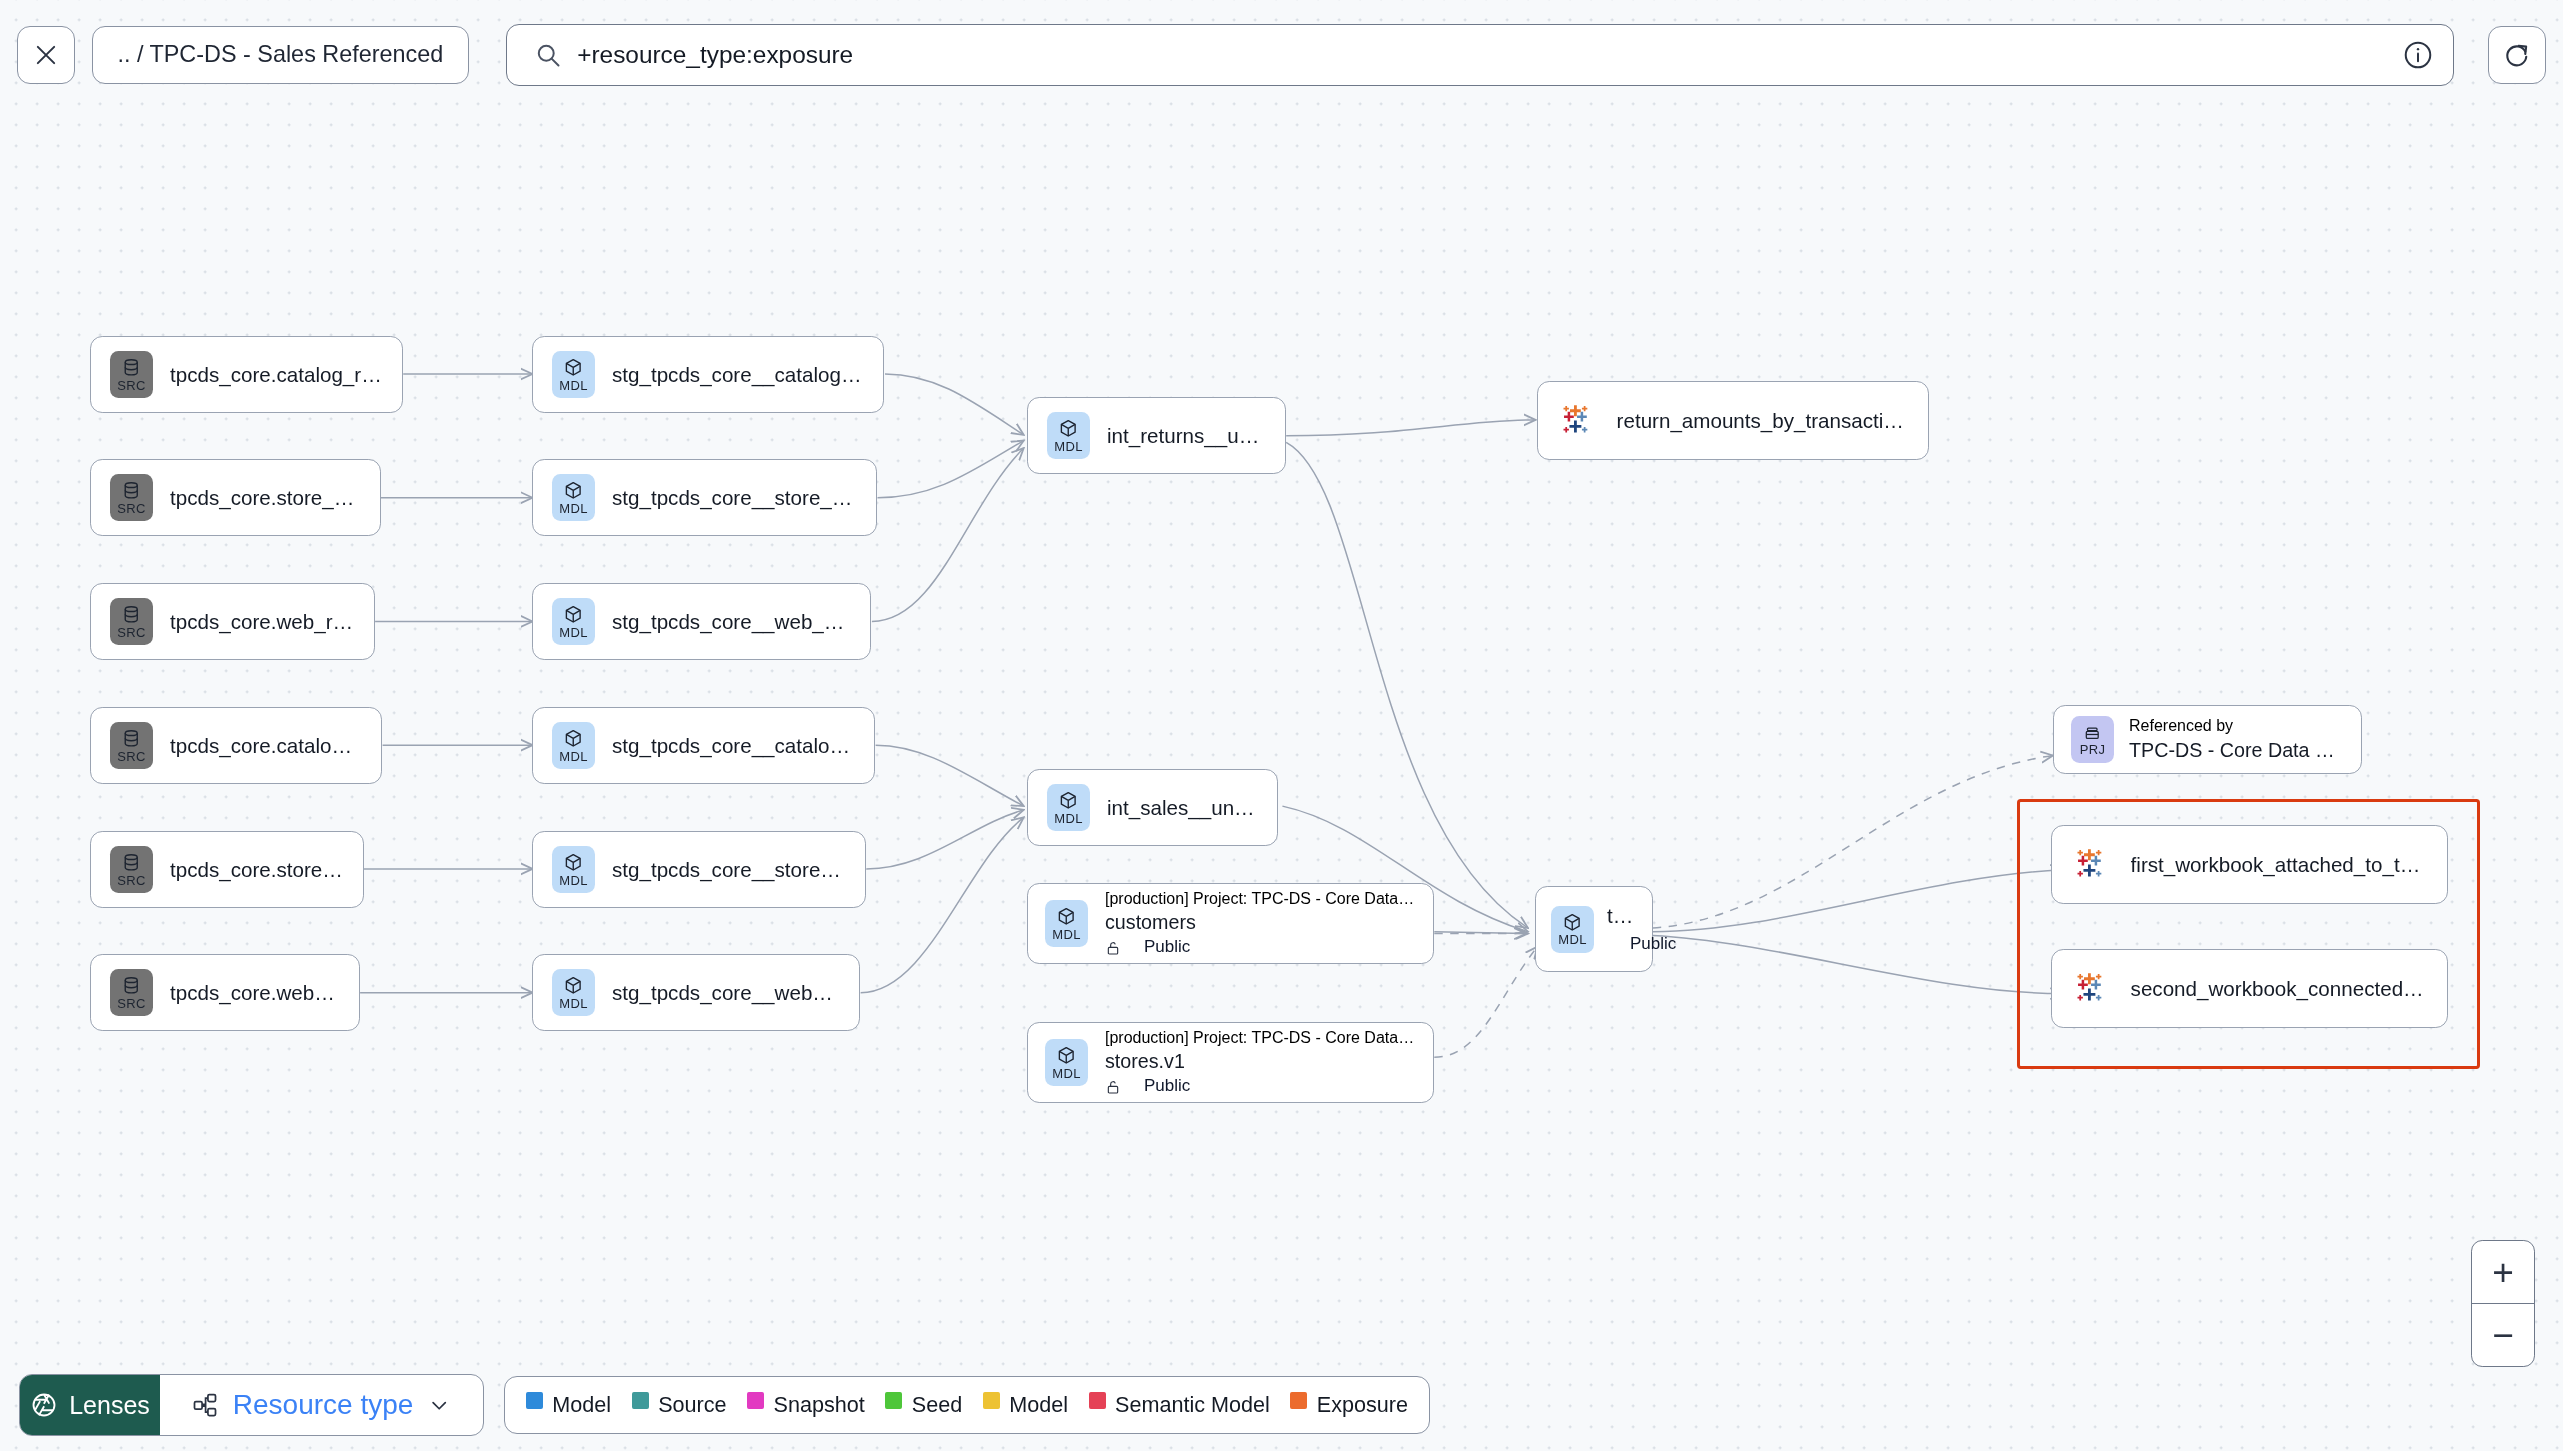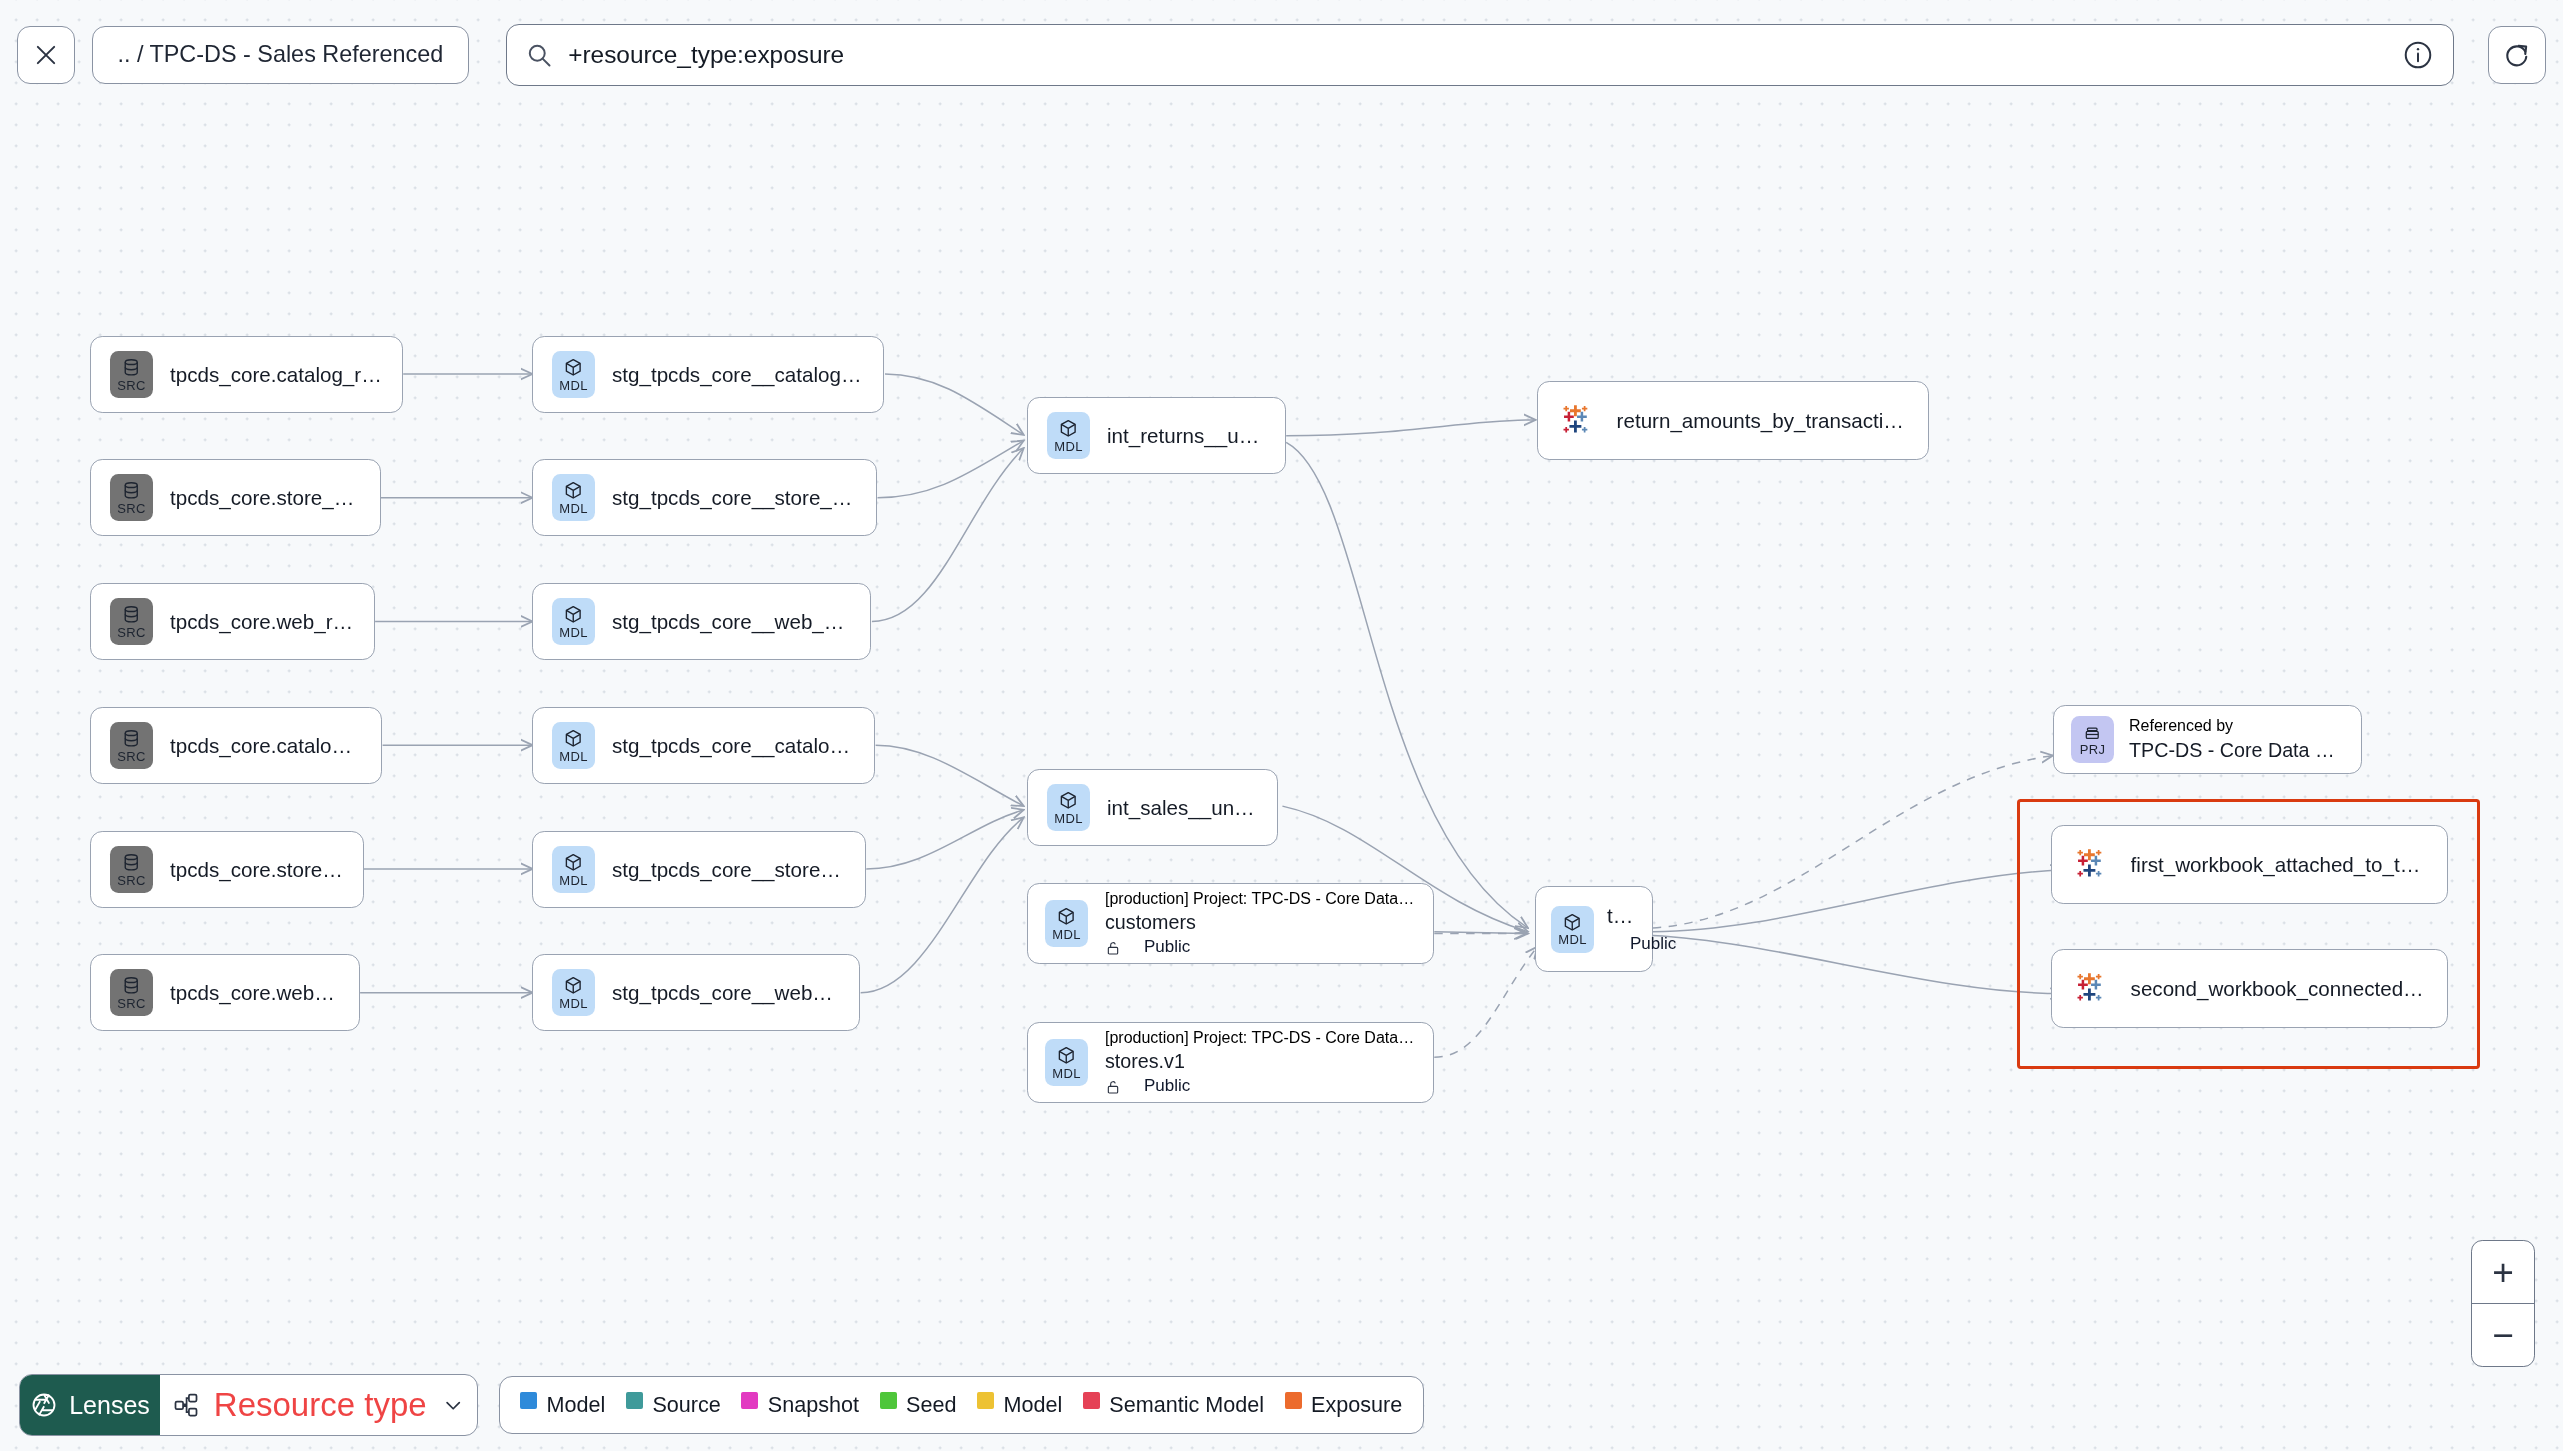--- a/index.html
+++ b/index.html
@@ -30,21 +30,21 @@
     cursor: pointer;
   }
   .close-btn { width: 58px; height: 58px; }
   .breadcrumb {
     height: 58px; padding: 0 24.4px; font-size: 23.4px; color: #1f2633;
     white-space: nowrap;
   }
   .searchwrap {
     flex: 1; height: 62px; background: #fff;
     border: 1.5px solid #6e7889; border-radius: 13px;
-    display: flex; align-items: center; padding: 0 18px; gap: 15px;
+    display: flex; align-items: center; padding: 0 27px; gap: 15px;
     margin-left: 20.6px; margin-right: 17px;
     position: relative;
   }
   .search-input {
     flex: 1; border: 0; outline: 0; background: transparent;
     font-family: "Liberation Sans", sans-serif;
     font-size: 24.4px; color: #141a24;
   }
   .info-btn {
     position: absolute; right: 19px; top: 50%; transform: translateY(-50%);
@@ -111,21 +111,21 @@
     border: 1.4px solid #8a93a3;
     background: #fff;
   }
   .lens-btn {
     background: #1e5b4f; color: #fff;
     display: flex; align-items: center; gap: 11.2px;
     padding: 0 10px; font-size: 25px; cursor: pointer;
   }
   .restype-btn {
     display: flex; align-items: center; gap: 14px;
-    padding: 0 12px; font-size: 33px; color: #ef4444; cursor: pointer;
+    padding: 0 31px; font-size: 28px; color: #3b82f6; cursor: pointer;
   }
   .legend {
     height: 58px; background: #fff; border: 1.4px solid #8a93a3;
     border-radius: 13px; display: flex; align-items: center;
     padding: 0 20.6px; gap: 20.6px;
   }
   .legend-item { display: flex; gap: 9.4px; font-size: 21.6px; color: #141a24; }
   .swatch { width: 17px; height: 17px; border-radius: 1.9px; display: inline-block; }
 
   .zoomctl {

